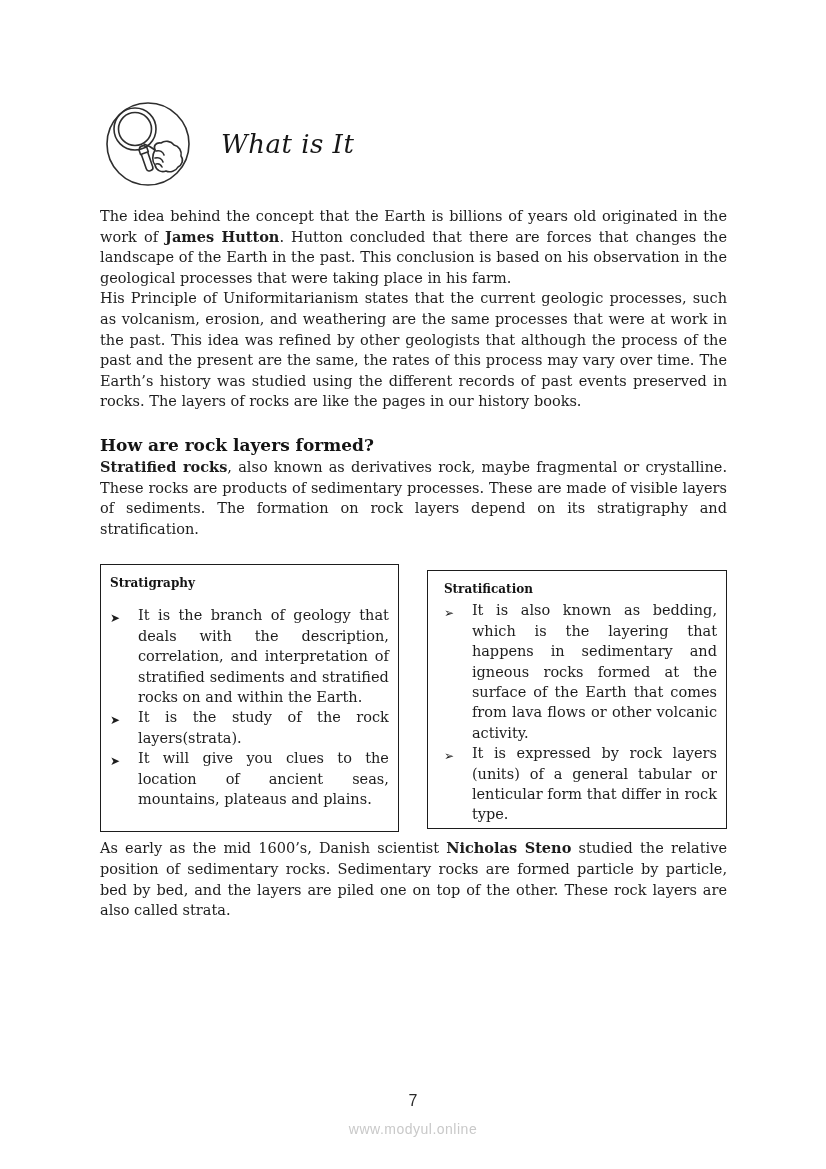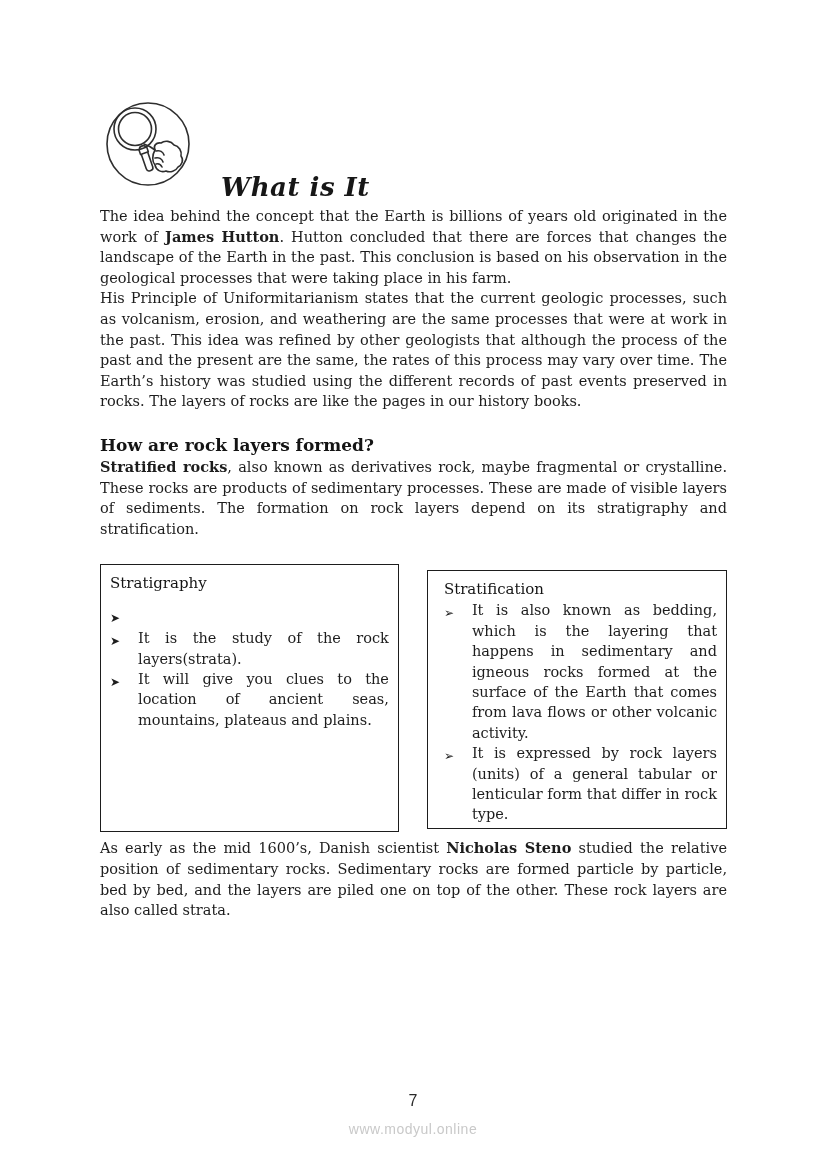--- a/index.html
+++ b/index.html
@@ -8,40 +8,40 @@
     width:826px; height:1169px;
     background:#ffffff;
     font-family:"DejaVu Serif", serif;
     color:#1d1d1d;
     overflow:hidden;
   }
   
   .icon-wrap { position:absolute; left:104px; top:100px; width:88px; height:88px; }
   .page-title {
     position:absolute; left:221px; top:129px;
-    font-size:26px; font-weight:bold; font-style:italic;
-    letter-spacing:0.5px; color:#171717;margin-top:43px;
+    font-size:26px; font-weight:normal; font-style:italic;
+    letter-spacing:0.5px; color:#171717;
   }
   
   .content { position:absolute; left:100px; top:206px; width:627px; }
   .content p { margin:0; text-align:justify; font-size:14.5px; line-height:20.6px; }
   .p2 { margin-top:23px; }
   .subheading {
     margin:22px 0 0 0; font-size:17px; line-height:23px;
     font-weight:bold; color:#141414;
   }
   .p3 { margin-top:20px; }
   .boxes-row { margin-top:25px; display:flex; gap:28px; align-items:flex-start; height:274px; }
   .box {
     border:1.5px solid #1d1d1d; box-sizing:border-box;
     padding:8px 9px 8px 9px; background:#ffffff;
   }
   .box-left  { width:309px; height:268px; }
   .box-right { width:310px; height:259px; margin-top:6px;padding-left:16px; }
-  .box-title { font-weight:normal; font-size:15px; line-height:20px; color:#141414; }
+  .box-title { font-weight:bold; font-size:12px; line-height:20px; color:#141414; }
   .box-left  .box-title { margin-bottom:12px; }
   .box-right .box-title { margin-bottom:1px; }
   .bullet-item { display:flex; font-size:14.5px; line-height:20.4px; }
   .bullet {
     flex:0 0 28px; font-family:"DejaVu Sans", sans-serif;
     font-size:12px; padding-top:2.5px; color:#1d1d1d;
   }
   .btxt { flex:1; text-align:justify; }
   .p4 { margin-top:21px; }
   
@@ -91,20 +91,21 @@
     <h2 class="subheading">How are rock layers formed?</h2>
 
     <p class="p3"><b>Stratified rocks</b><span>, also known as derivatives rock, maybe fragmental or crystalline. These rocks are products of sedimentary processes. These are made of visible layers of sediments. The formation on rock layers depend on its stratigraphy and stratification.</span></p>
 
     <div class="boxes-row">
 
       <div class="box box-left">
         <div class="box-title">Stratigraphy</div>
         <div class="bullet-item">
           <span class="bullet">➤</span>
+          <div class="btxt">It is the branch of geology that deals with the description, correlation, and interpretation of stratified sediments and stratified rocks on and within the Earth.</div>
         </div>
         <div class="bullet-item">
           <span class="bullet">➤</span>
           <div class="btxt">It is the study of the rock layers(strata).</div>
         </div>
         <div class="bullet-item">
           <span class="bullet">➤</span>
           <div class="btxt">It will give you clues to the location of ancient seas, mountains, plateaus and plains.</div>
         </div>
       </div>

